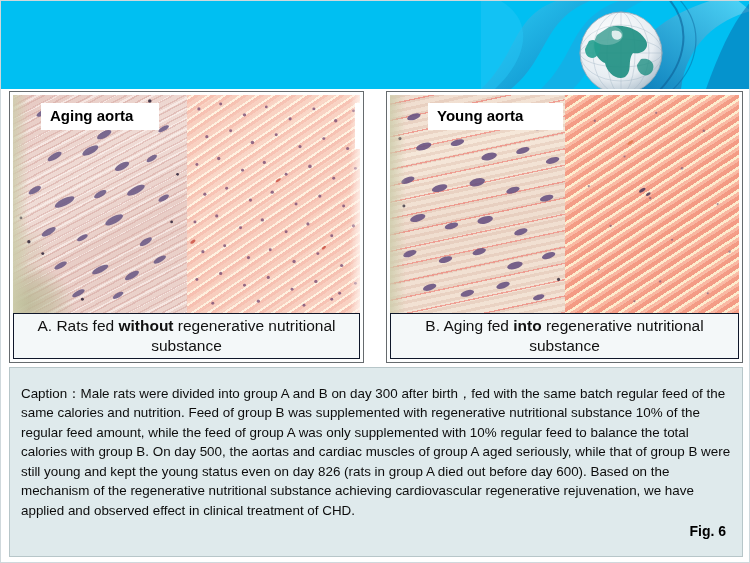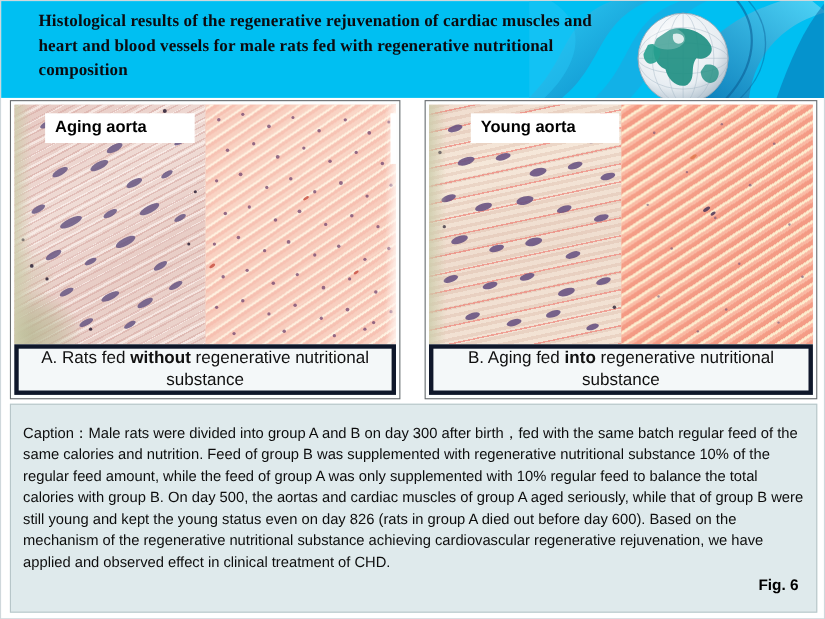--- a/index.html
+++ b/index.html
@@ -142,31 +142,31 @@
   .lbl {
     position: absolute;
     background: #ffffff;
     color: #000000;
     font-weight: bold;
     font-size: 15px;
     line-height: 1.22;
     padding: 4px 9px 5px 9px;
     white-space: pre-line;
   }
-  .lbl-aging    { left: 28px;  top: 8px;  width: 136px; }
+  .lbl-aging    { left: 28px;  top: 8px;  width: 118px; }
   .lbl-fibrotic { left: 168px; top: 8px;  width: 175px; }
   .lbl-young    { left: 38px;  top: 8px;  width: 135px; }
 
   
   .panel-cap {
     position: absolute;
     left: 3px; right: 3px; bottom: 3px;
     height: 46px;
     background: #f4f8f9;
-    border: 4px solid #0f172a;
+    border: 1px solid #0f172a;
     display: flex;
     align-items: center;
     justify-content: center;
     text-align: center;
     font-size: 15.5px;
     line-height: 1.28;
     color: #111;
     padding: 16px 6px;
   }
   .panel-cap b { font-weight: bold; }
@@ -236,21 +236,20 @@
         <path d="M128,26 C142,22 158,28 164,38 C170,46 162,54 152,52 C146,60 152,70 144,76 C136,80 126,72 124,62 C114,58 110,44 116,34 Z" fill="#1f8f82" opacity="0.92"></path>
         <path d="M108,40 C116,36 122,44 118,52 C114,60 104,58 104,48 Z" fill="#26a08f" opacity="0.9"></path>
         <path d="M160,58 C170,56 176,64 170,72 C164,78 156,72 156,64 Z" fill="#1f8f82" opacity="0.8"></path>
         <path d="M131,30 C137,28 143,32 140,37 C136,41 129,38 131,30 Z" fill="#f2f6f8" opacity="0.85"></path>
         <circle cx="140" cy="52" r="41" fill="none" stroke="#8fa6b6" stroke-width="0.8"></circle>
         <ellipse cx="126" cy="34" rx="16" ry="10" fill="#ffffff" opacity="0.22"></ellipse>
       </g>
       <path d="M186,-4 C212,24 206,62 176,92" fill="none" stroke="#0b5f96" stroke-width="2" opacity="0.6"></path>
       <path d="M196,-4 C226,26 218,66 188,92" fill="none" stroke="#0b5f96" stroke-width="1.2" opacity="0.45"></path>
     </svg>
-    <div class="hdr-title">Histological results of the regenerative rejuvenation of cardiac muscles and heart and blood vessels for male rats fed with regenerative nutritional composition</div>
   </div>
 
   <div class="panel panel-left">
     <div class="imgrow">
 
       <div class="micro half tex-aging-aorta">
         <svg class="nuclei" viewBox="0 0 175 218" preserveAspectRatio="none">
           <g fill="#6b5a86" opacity="0.88">
             <ellipse cx="30" cy="18" rx="7" ry="2.6" transform="rotate(-28 30 18)"></ellipse>
             <ellipse cx="62" cy="30" rx="9" ry="3" transform="rotate(-28 62 30)"></ellipse>

